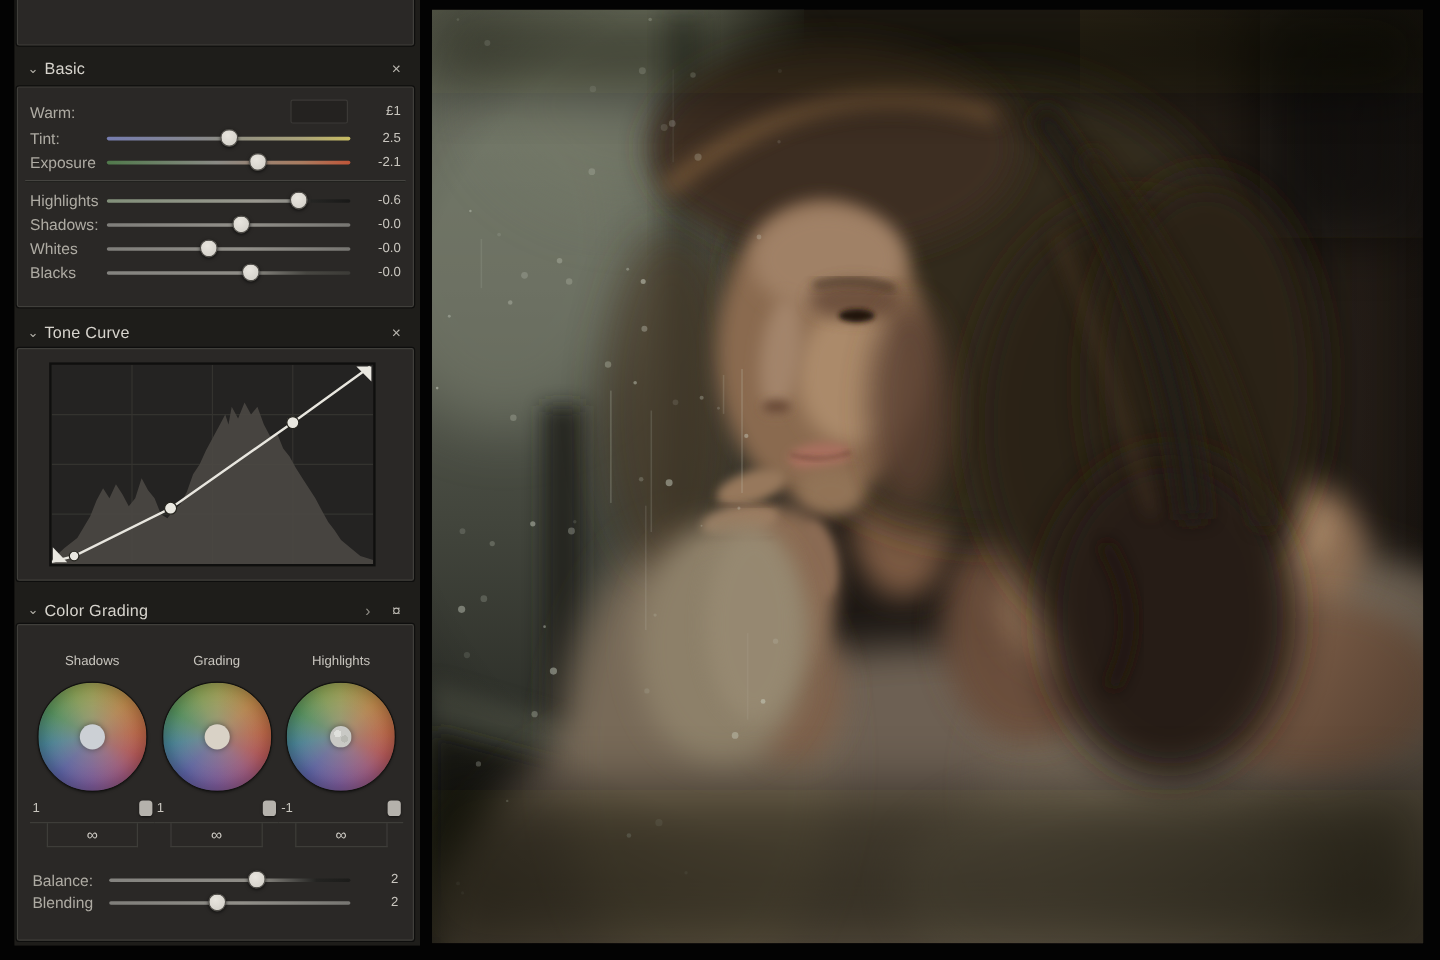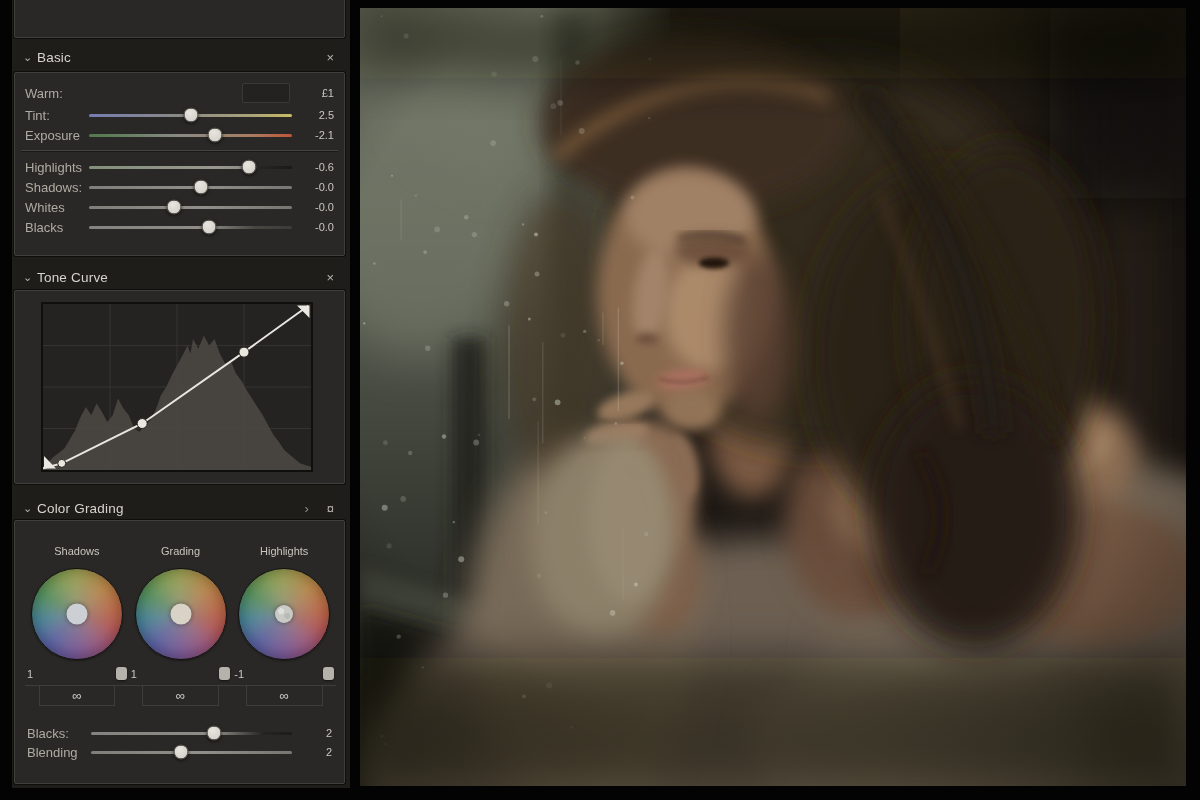--- a/index.html
+++ b/index.html
@@ -220,21 +220,21 @@
       </div>
 
       <div class="cg-slider row" style="top:184px;margin-top:39px;">
         <span class="lbl">Blending</span>
         <span class="track t-plain" style="margin-right:22px;">
           <span class="knob" style="left: 45%;"></span>
         </span>
         <span class="val" style="width:18px;">2</span>
       </div>
       <div class="cg-slider row" style="top:204px;">
-        <span class="lbl">Blacks:</span>
+        <span class="lbl">Balance:</span>
         <span class="track t-balance" style="margin-right:22px;">
           <span class="knob" style="left: 61%;"></span>
         </span>
         <span class="val" style="width:18px;">2</span>
       </div>
     </div>
   </div>
 
   <div class="photo">
     <svg viewBox="0 0 826 778" preserveAspectRatio="none" role="img">

